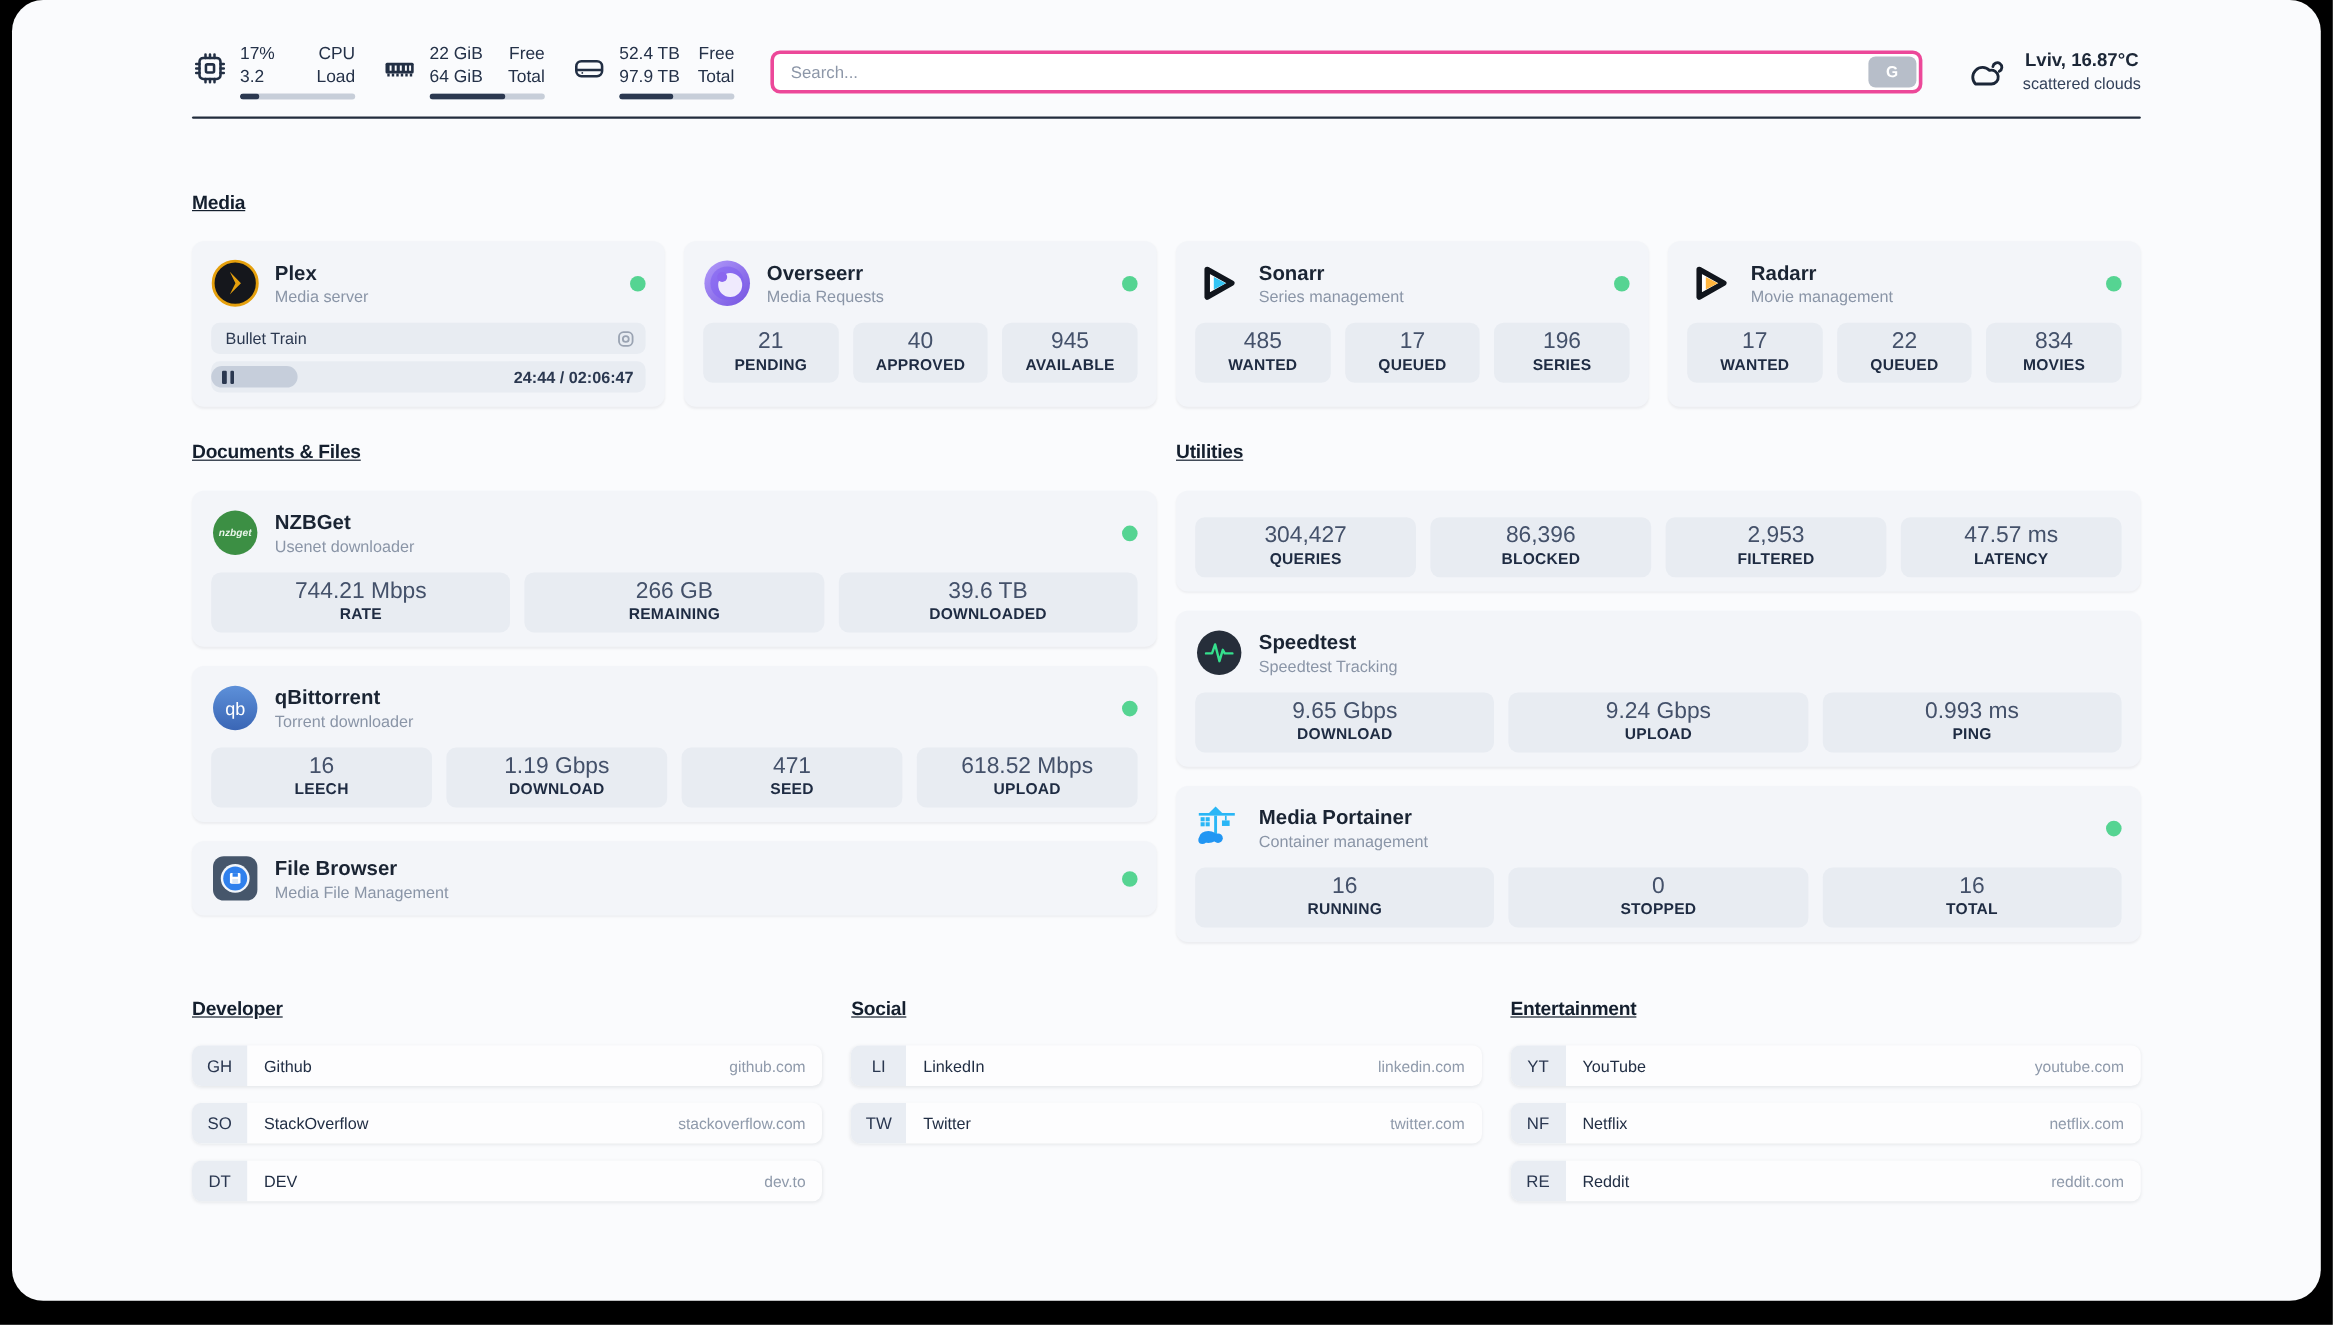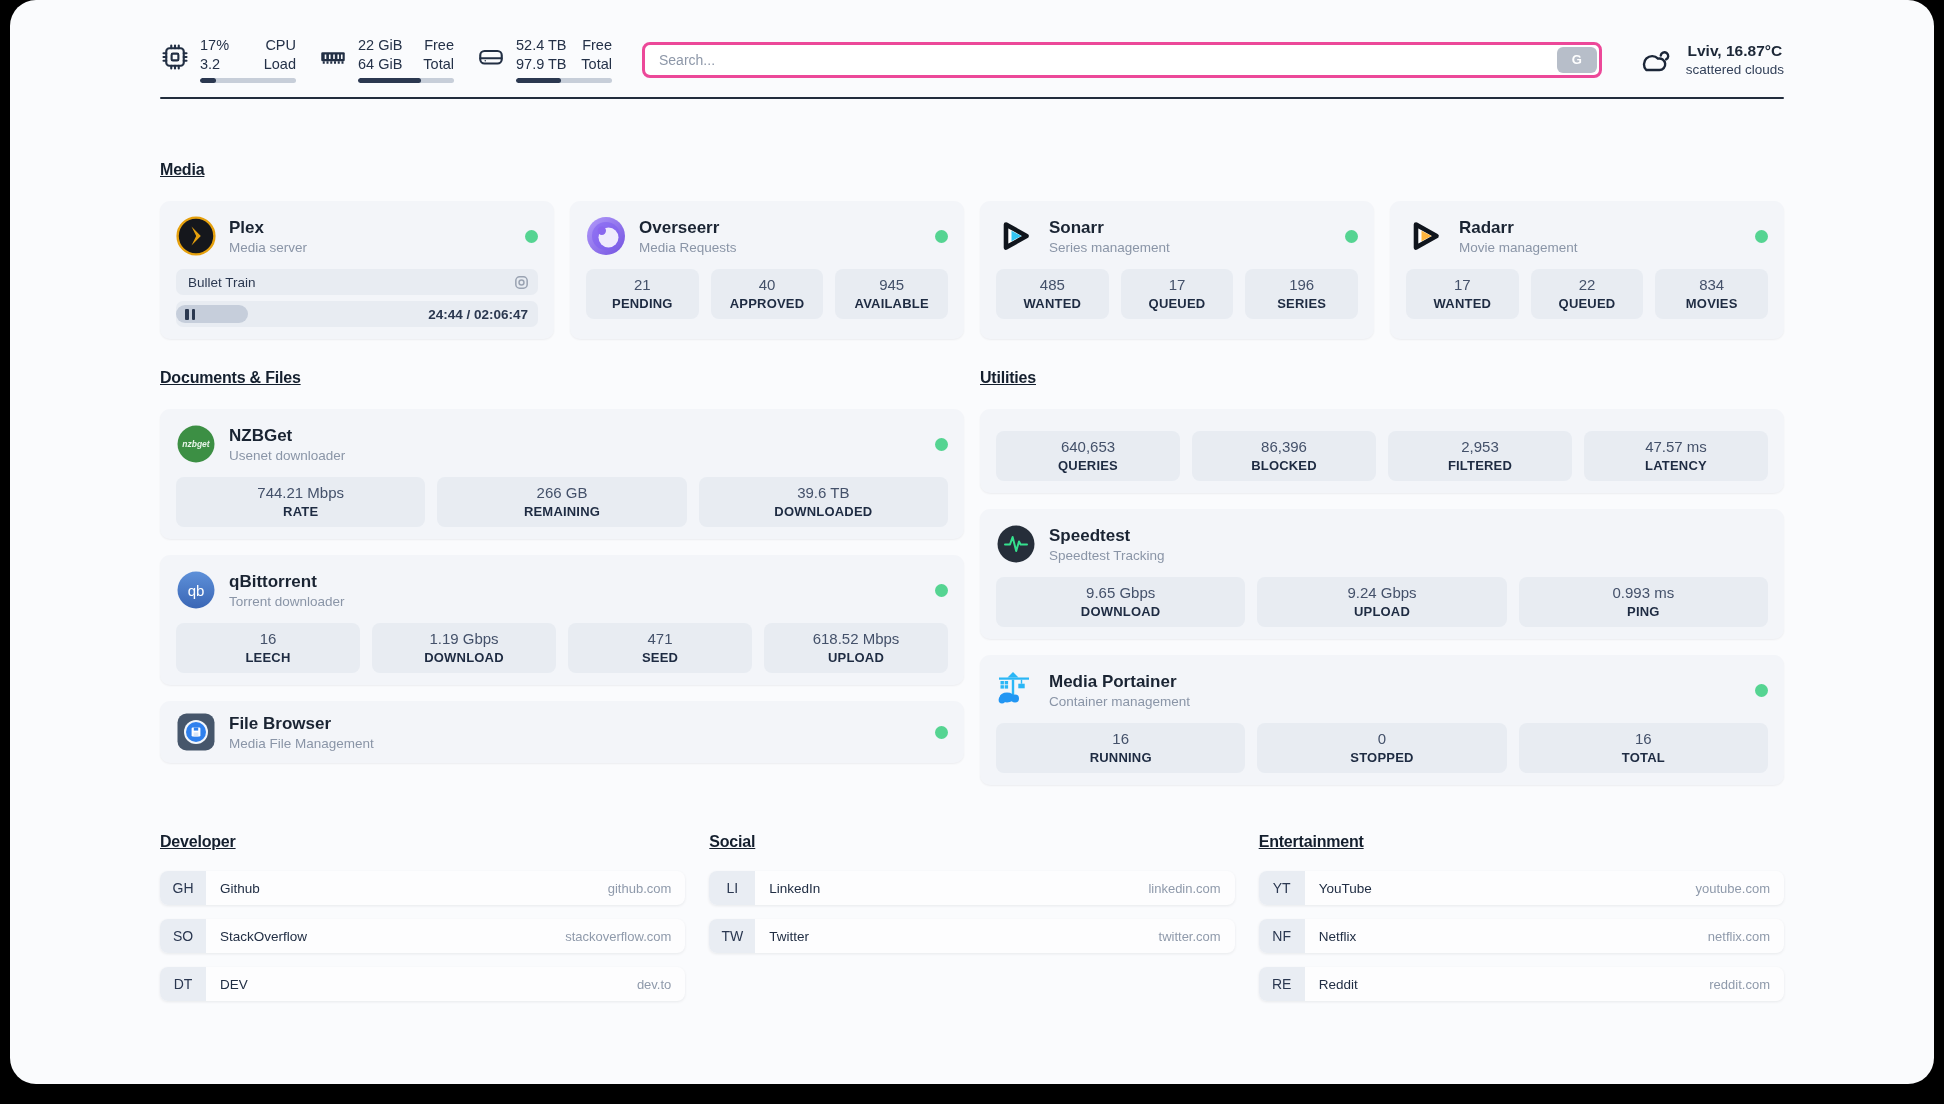--- a/index.html
+++ b/index.html
@@ -47,21 +47,21 @@
   }
   .svc-head { display:flex; align-items:center; min-height:46px; }
   .svc-icon { width:40px; height:40px; flex:0 0 auto; }
   .svc-icon svg { width:40px; height:40px; display:block; }
   .svc-meta { margin-left:13px; }
   .svc-title { font-size:17px; font-weight:600; color:#1a2433; line-height:21px; }
   .svc-sub { font-size:13.5px; color:#8a95a7; line-height:17px; margin-top:1px; }
   .dot { width:13px; height:13px; border-radius:50%; background:#55d492; margin-left:auto; flex:0 0 auto; }
   .stats { display:flex; gap:12px; margin-top:10px; }
   .stat { flex:1; background:#e8ecf2; border-radius:8px; text-align:center; padding:6px 4px 7px; }
-  .stat-value { font-size:15px; color:#44516a; line-height:19px; }
+  .stat-value { font-size:19px; color:#44516a; line-height:19px; }
   .stat-label { font-size:13px; font-weight:700; color:#1e2b42; line-height:17px; letter-spacing:.2px; margin-top:1px; }
   
   .np-row { margin-top:10px; height:26px; background:#e8ecf2; border-radius:7px; display:flex; align-items:center; padding:0 8px 0 12px; }
   .np-title { font-size:13.5px; color:#2b3850; font-weight:500; }
   .np-icon { margin-left:auto; width:17px; height:17px; }
   .player { margin-top:6px; height:26px; background:#e8ecf2; border-radius:7px; position:relative; display:flex; align-items:center; }
   .player-pill { position:absolute; left:0; top:4px; bottom:4px; background:#c6cedb; border-radius:9px; }
   .pause { position:relative; margin-left:9px; width:12px; height:11px; display:flex; gap:3px; }
   .pause i { width:3.5px; height:11px; background:#2b3850; border-radius:1px; display:block; }
   .player-time { margin-left:auto; margin-right:10px; font-size:13.5px; font-weight:600; color:#2b3850; position:relative; }
@@ -410,21 +410,21 @@
       </div>
     </div>
 
     <div>
       <div class="heading">Utilities</div>
       <div class="stack">
 
         <div class="card">
           <div class="stats">
             <div class="stat">
-              <div class="stat-value">640,653</div>
+              <div class="stat-value">304,427</div>
               <div class="stat-label">QUERIES</div>
             </div>
             <div class="stat">
               <div class="stat-value">86,396</div>
               <div class="stat-label">BLOCKED</div>
             </div>
             <div class="stat">
               <div class="stat-value">2,953</div>
               <div class="stat-label">FILTERED</div>
             </div>

